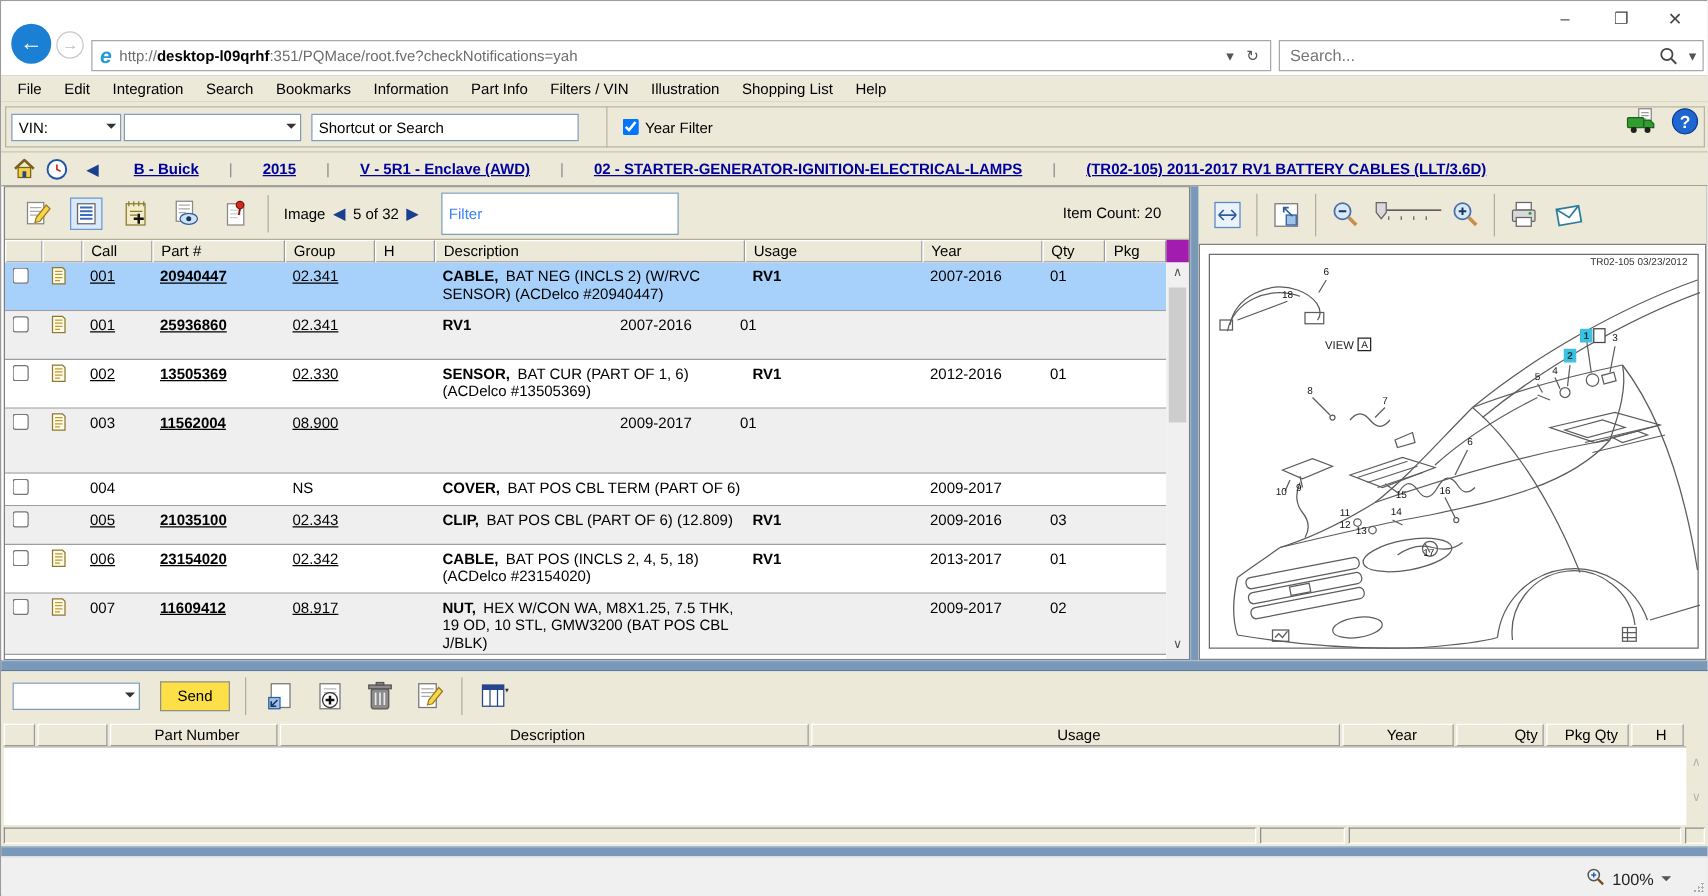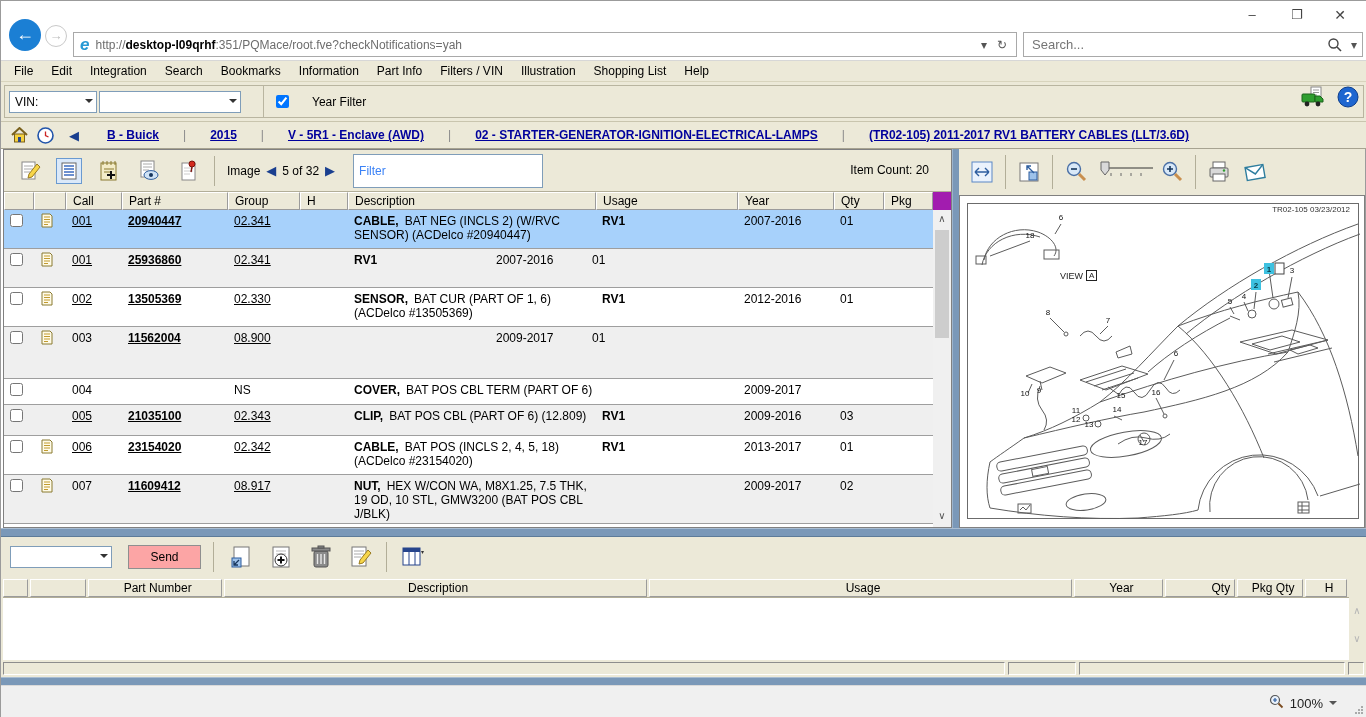--- a/index.html
+++ b/index.html
@@ -35,21 +35,21 @@
 #vinbar {left:0; top:81px; width:1366px; height:39px; background:#ece9d8;}
 #vinbox {position:absolute; left:3px; top:3px; width:1360px; height:33px; border:1px solid #b9b5a0; display:flex; align-items:center;}
 .sel3d {background:#fff; border:1px solid #7f9db9; height:22px; position:relative; display:flex; align-items:center; font-size:12px; padding-left:5px;}
 .sel3d .caret3 {position:absolute; right:3px; top:7px; width:0; height:0; border:4px solid transparent; border-top-color:#333;}
 #vin-select {width:88px; margin-left:4px;}
 #vin-value-select {width:142px; margin-left:2px;}
 #shortcut-input {width:214px; height:22px; margin-left:8px; border:1px solid #7f9db9; font-family:inherit; font-size:12px; padding:0 5px;}
 #vin-divider {width:1px; height:33px; background:#b9b5a0; margin-left:22px;}
 #yearfilter-wrap {display:flex; align-items:center; margin-left:12px;}
 #yearfilter-wrap input {width:13px; height:13px;}
-#yearfilter-wrap span {margin-left:23px;}
+#yearfilter-wrap span {margin-left:5px;}
 #vin-icons {position:absolute; right:8px; top:4px; display:flex; gap:12px; align-items:center;}
 
 
 #crumbbar {left:0; top:120px; width:1366px; height:28px; background:#ece9d8; border-top:1px solid #c9c5ae; border-bottom:1px solid #a7a391; display:flex; align-items:center; padding-left:10px;}
 .crumb-icon {margin-right:9px; display:inline-flex;}
 .crumb-link {color:#00009c; font-weight:bold; text-decoration:underline; margin:0 24px; white-space:nowrap;}
 .crumb-sep {color:#8a8a8a;}
 #crumb-back {color:#1a3f8f; font-size:13px; margin:0 4px 0 6px;}
 
 
@@ -95,21 +95,21 @@
 #sheetref {position:absolute; right:14px; top:9px; font-size:8px; color:#333;}
 #viewlabel {position:absolute; left:100px; top:74px; font-size:9px; color:#222; display:flex; align-items:center;}
 #viewlabel .vbox {border:1px solid #222; padding:0 2px; margin-left:3px; font-size:8px;}
 .co {font-size:8px; fill:#111; text-anchor:middle;}
 .hlt {font-size:8px; fill:#083b46; text-anchor:middle; font-weight:bold;}
 
 
 #bottompanel {left:0; top:536px; width:1366px; height:123px; background:#ece9d8;}
 #btoolbar {position:absolute; left:0; top:4px; width:1366px; height:32px; display:flex; align-items:center;}
 #send-select {width:102px; margin-left:9px;}
-#send-btn {margin-left:16px; width:73px; height:24px; background:#fca5a5; border:1px solid #8f8f8f; font-family:inherit; font-size:12px;}
+#send-btn {margin-left:16px; width:56px; height:24px; background:#fde047; border:1px solid #8f8f8f; font-family:inherit; font-size:12px;}
 #bhead {position:absolute; left:2px; top:42px; width:1346px; height:18px; display:flex;}
 .bhcell {margin-right:2px;}
 #bbody {position:absolute; left:2px; top:60px; width:1346px; height:63px; background:#fff; border-top:1px solid #b2ae98;}
 #bscroll {position:absolute; right:2px; top:60px; width:16px; height:63px; color:#b5b5b5; font-size:10px; text-align:center;}
 #bscroll div {height:28px; line-height:28px;}
 
 
 #statusseg {left:0; top:659px; width:1366px; height:17px; background:#ece9d8; }
 .seg {position:absolute; top:2px; height:13px; border:1px solid; border-color:#8d8d8d #fff #fff #8d8d8d; background:#ece9d8;}
 #bluebar {left:0; top:676px; width:1366px; height:8px; background:#7a98b8; border-top:1px solid #a9bdd2;}
@@ -170,20 +170,21 @@
 
   <div id="vinbar" class="abs">
     <div id="vinbox">
       <div id="vin-select" class="sel3d">
         <span>VIN:</span>
         <span class="caret3"></span>
       </div>
       <div id="vin-value-select" class="sel3d">
         <span class="caret3"></span>
       </div>
+      <input id="shortcut-input" type="text" value="Shortcut or Search" style="">
       <div id="vin-divider"></div>
       <label id="yearfilter-wrap">
         <input type="checkbox" checked="checked" style="">
         <span>Year Filter</span>
       </label>
     </div>
     <div id="vin-icons">
       <span>
         <svg width="24" height="22" viewBox="0 0 24 22">
             <rect x="10" y="1" width="10" height="12" fill="#fff" stroke="#888"></rect>

